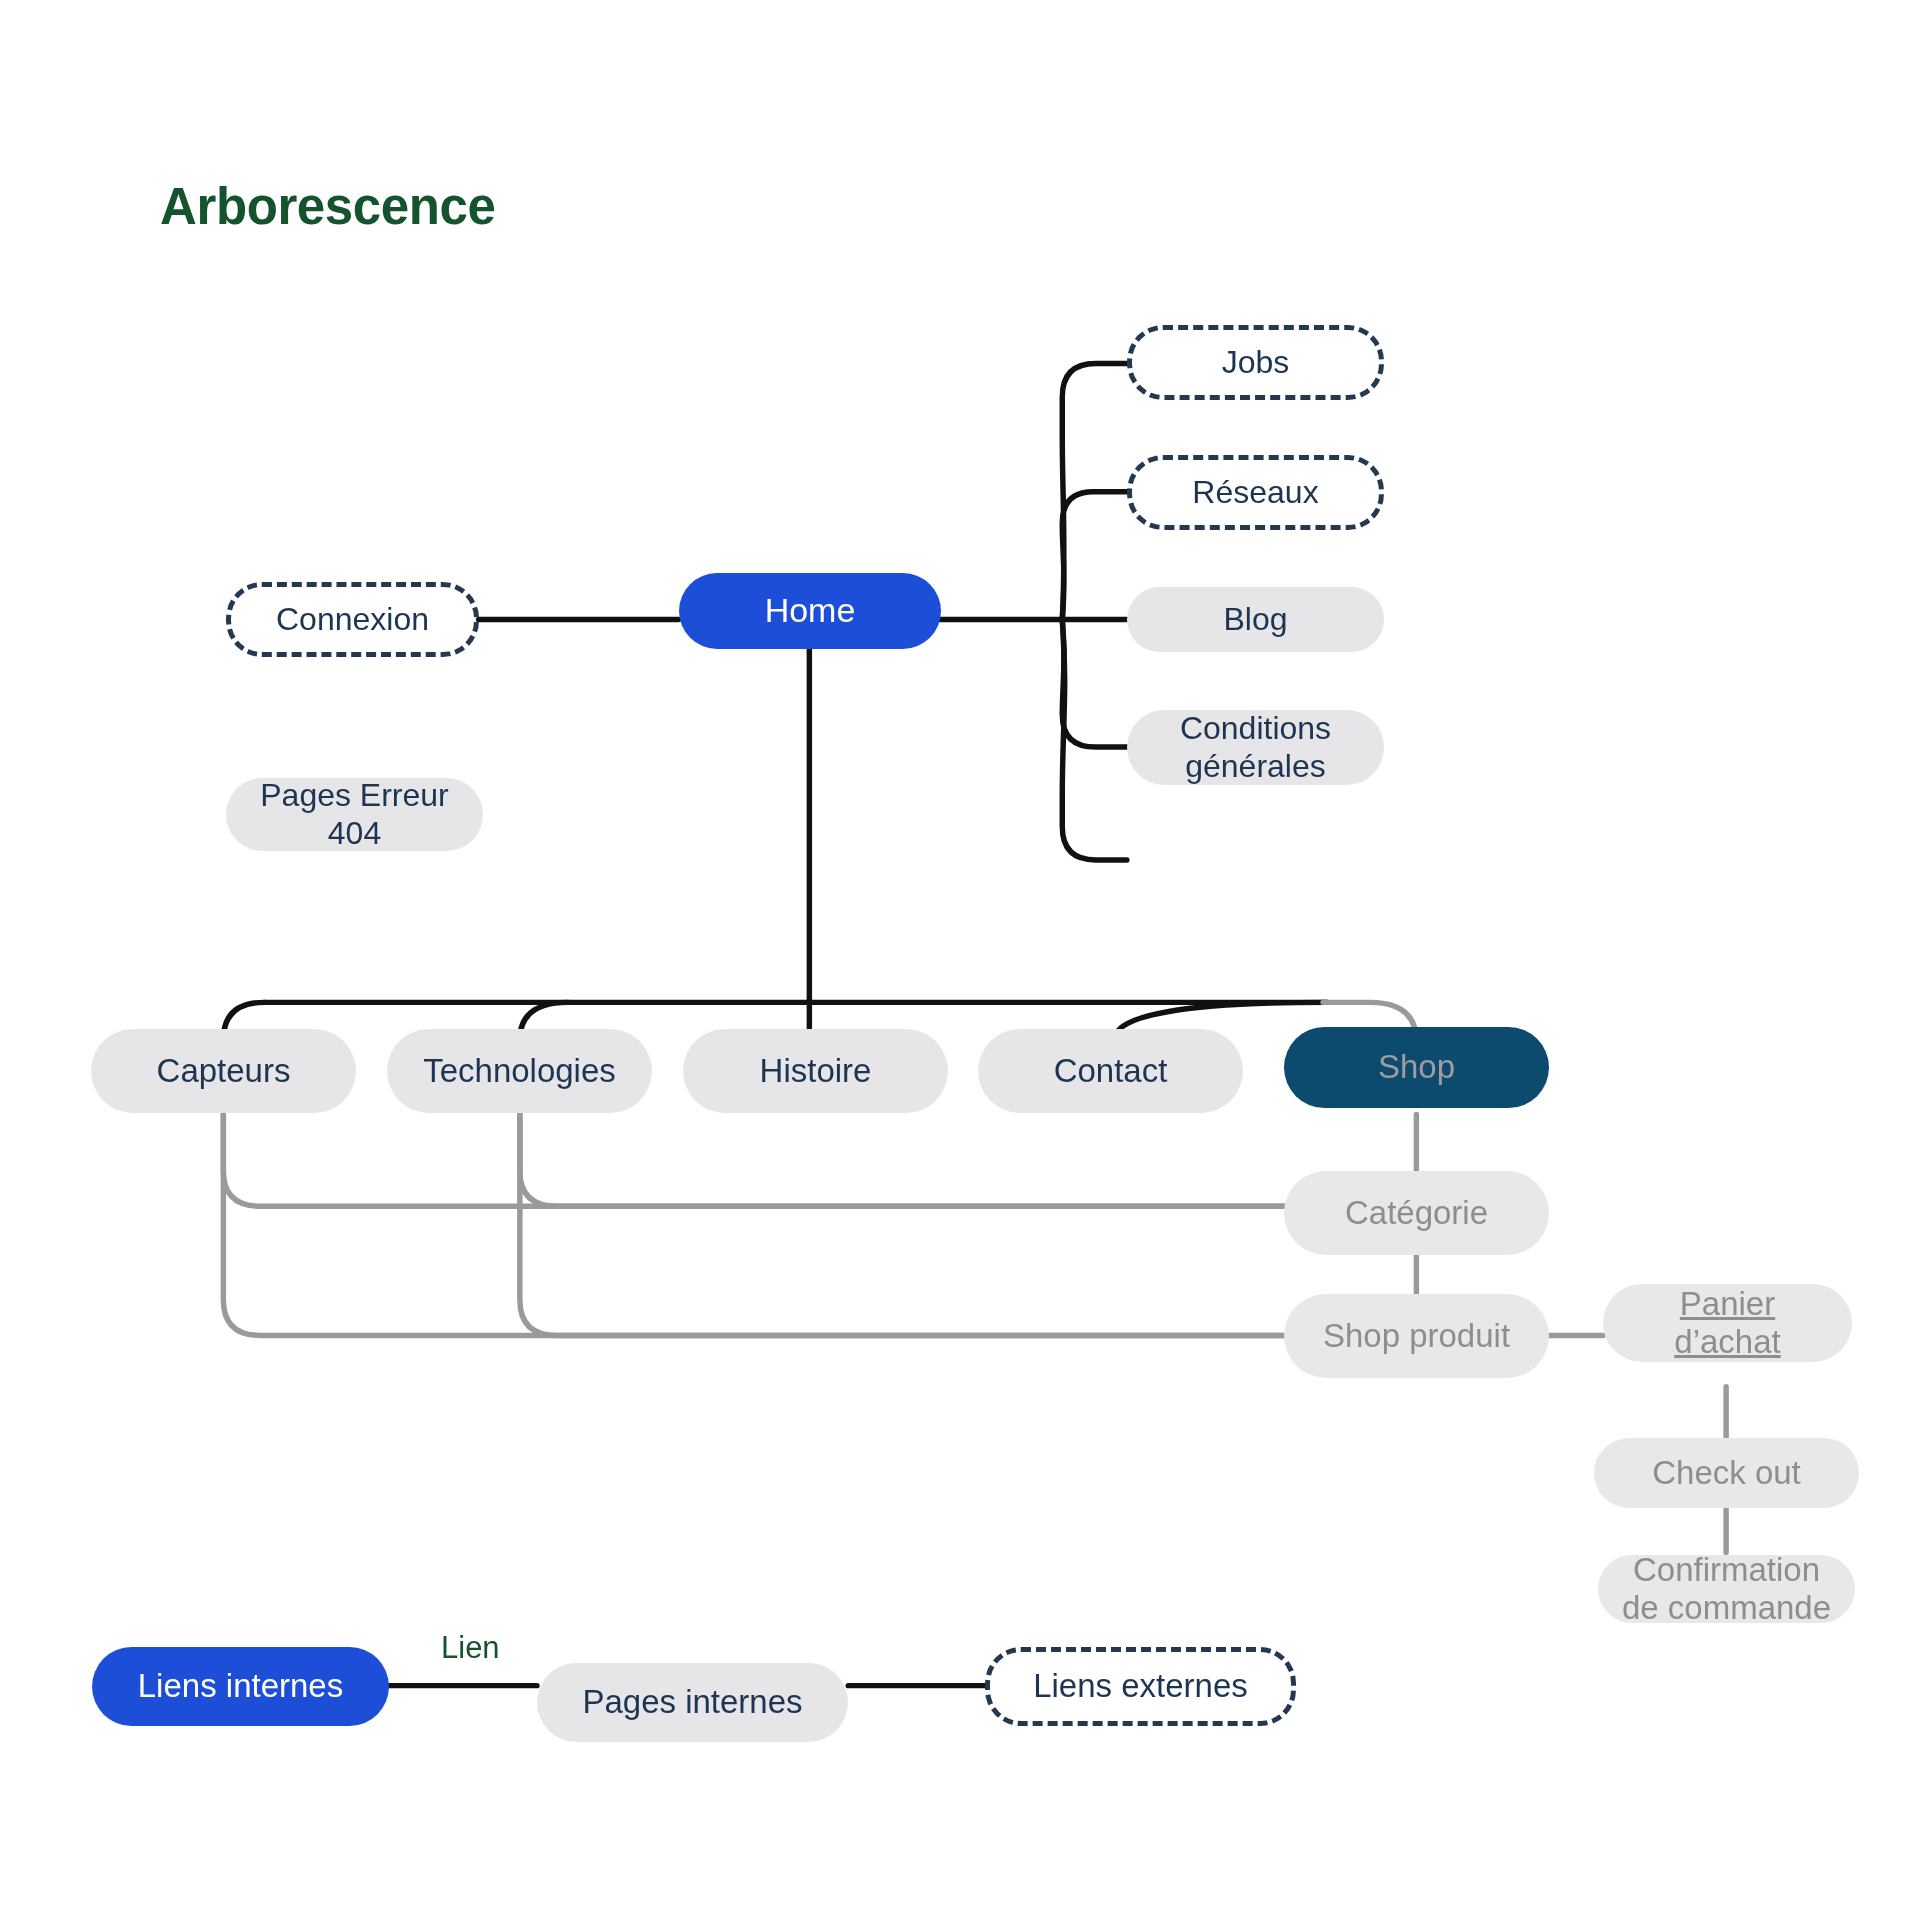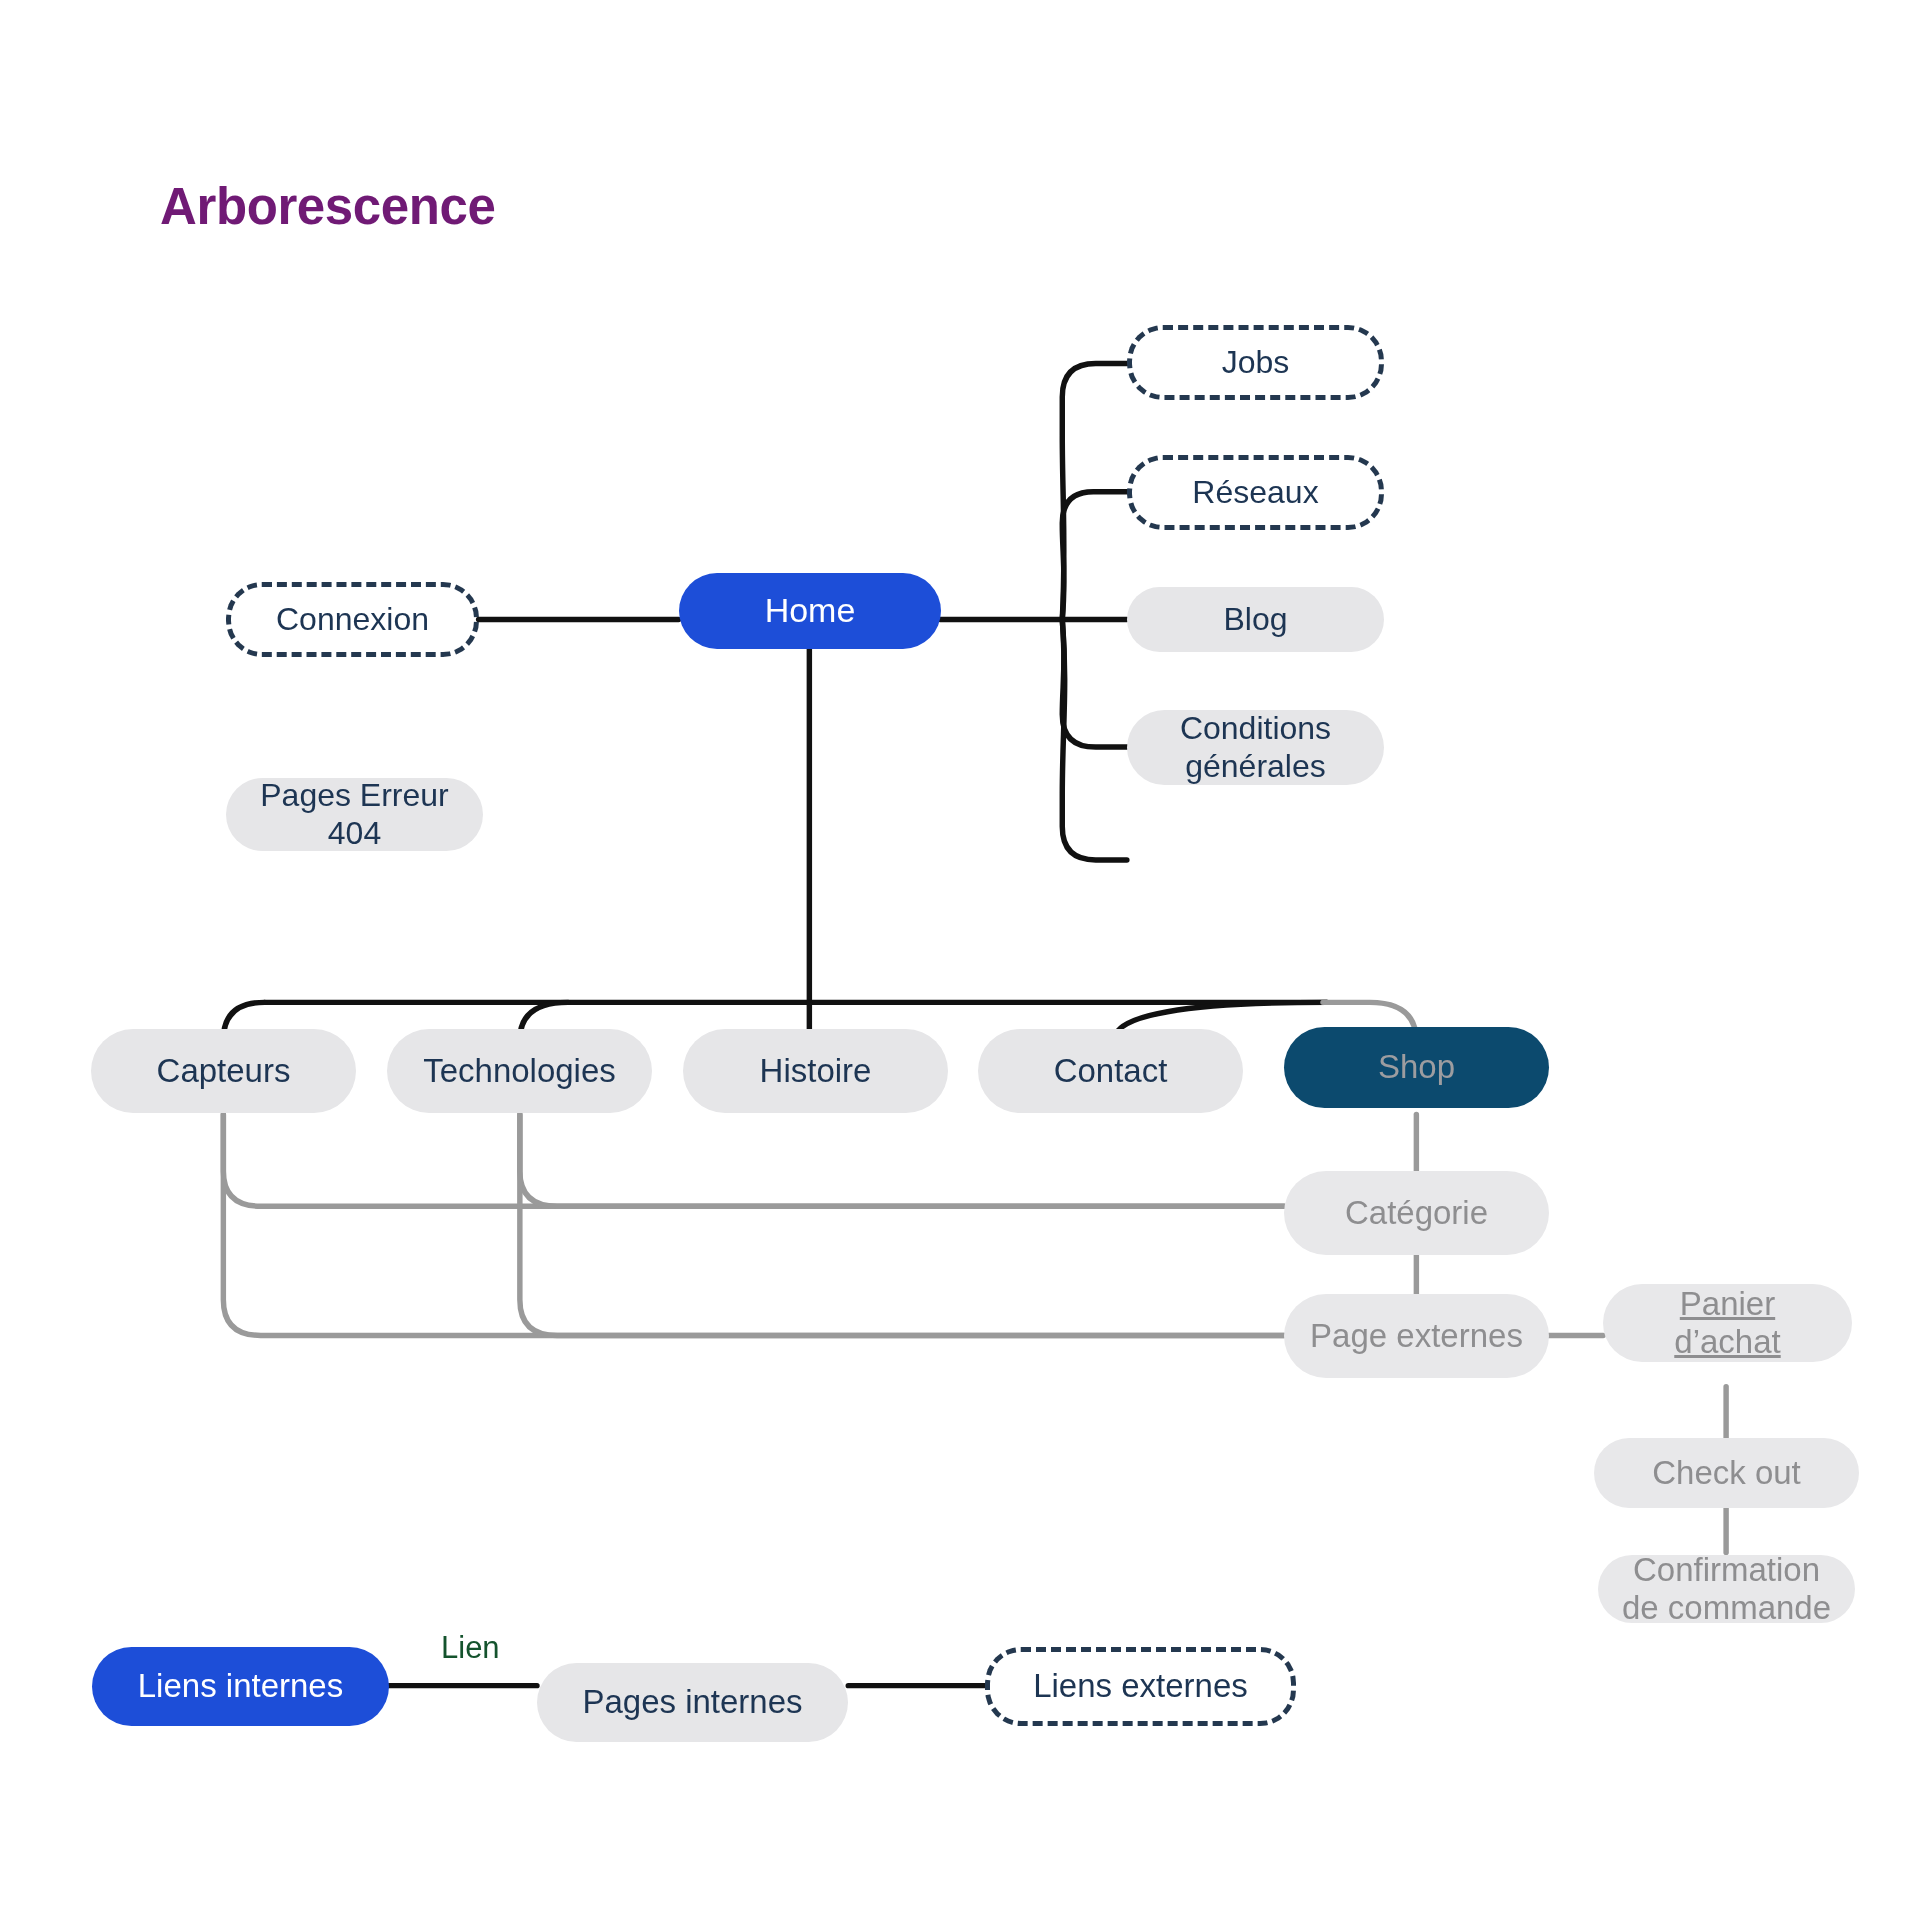--- a/index.html
+++ b/index.html
@@ -26,21 +26,21 @@
     pointer-events: none;
   }
 
   .page-title {
     position: absolute;
     left: 160px;
     top: 177px;
     font-size: 51px;
     font-weight: bold;
     letter-spacing: -0.4px;
-    color: #701a75;
+    color: #14532d;
     white-space: nowrap;
   }
 
   
   .node {
     position: absolute;
     box-sizing: border-box;
     display: flex;
     align-items: center;
     justify-content: center;
@@ -204,21 +204,21 @@
 
   <div class="node node-dark-muted" style="left:1284px; top:1027px; width:265px; height:81px; font-size:33px;">
     <span class="label-text">Shop</span>
   </div>
 
   <div class="node node-faded" style="left:1284px; top:1171px; width:265px; height:84px; font-size:33px;">
     <span class="label-text">Catégorie</span>
   </div>
 
   <div class="node node-faded" style="left:1284px; top:1294px; width:265px; height:84px; font-size:33px;">
-    <span class="label-text">Page externes</span>
+    <span class="label-text">Shop produit</span>
   </div>
 
   <div class="node node-faded overflow" style="left:1603px; top:1284px; width:249px; height:78px; font-size:33px;text-decoration:underline;">
     <span class="label">Panier
 d’achat</span>
   </div>
 
   <div class="node node-faded overflow" style="left:1598px; top:1555px; width:257px; height:68px; font-size:33px;">
     <span class="label">Confirmation
 de commande</span>

